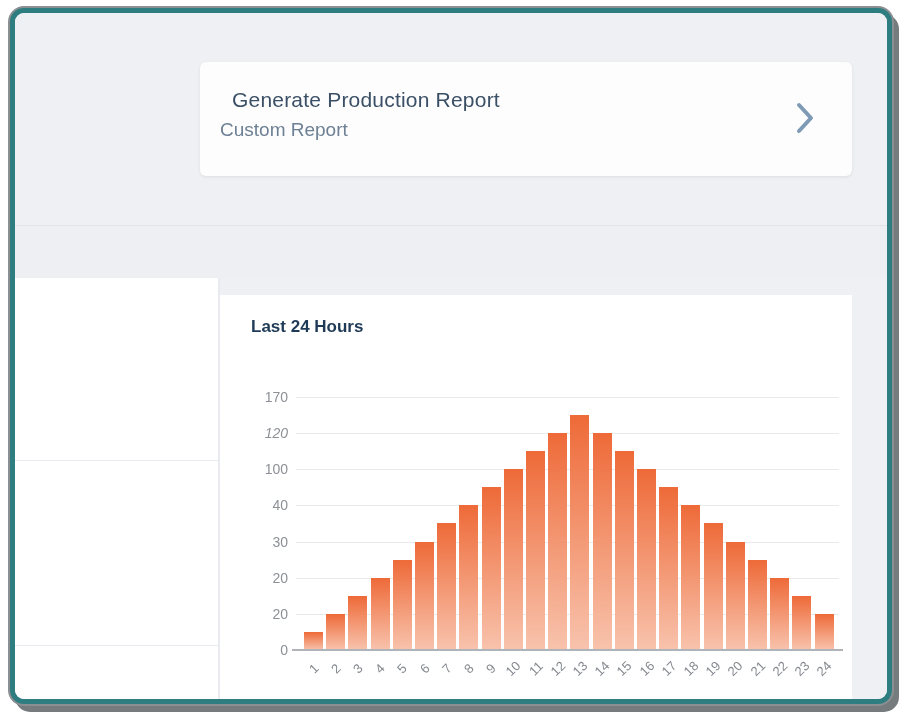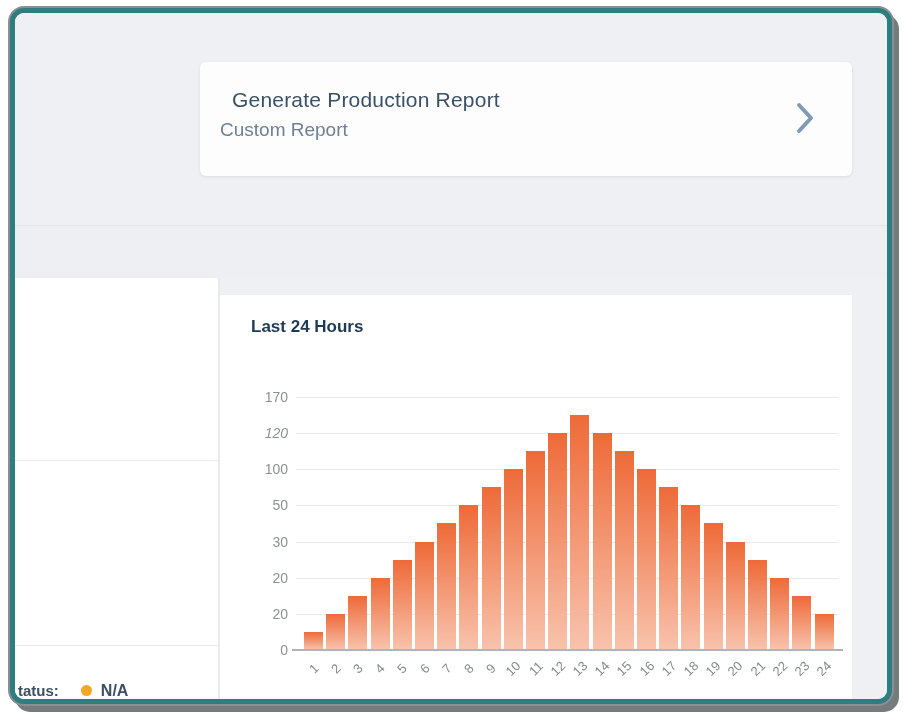--- a/index.html
+++ b/index.html
@@ -106,39 +106,36 @@
     </div>
 
     <div class="section-divider"></div>
     <div class="band2"></div>
 
     <div class="content-row">
 
       <aside class="left-panel">
         <div class="panel-divider pd-1"></div>
         <div class="panel-divider pd-2"></div>
-        <div class="status-row">
-          <span class="status-label">tatus:</span><span class="status-dot" style="background: rgb(245, 166, 35);"></span><span class="status-value">N/A</span>
-        </div>
       </aside>
       <div class="v-divider"></div>
 
       <main class="chart-card">
         <div class="chart-title">Last 24 Hours</div>
         <div class="plot" id="plot">
             <div class="gridline" style="top: 253px;"></div>
             <span class="y-label" style="top: 245px;">0</span>
             <div class="gridline" style="top: 216.857px;"></div>
             <span class="y-label" style="top: 208.857px;">20</span>
             <div class="gridline" style="top: 180.714px;"></div>
             <span class="y-label" style="top: 172.714px;">20</span>
             <div class="gridline" style="top: 144.571px;"></div>
             <span class="y-label" style="top: 136.571px;">30</span>
             <div class="gridline" style="top: 108.429px;"></div>
-            <span class="y-label" style="top: 100.429px;">50</span>
+            <span class="y-label" style="top: 100.429px;">40</span>
             <div class="gridline" style="top: 72.2857px;"></div>
             <span class="y-label" style="top: 64.2857px;">100</span>
             <div class="gridline" style="top: 36.1429px;"></div>
             <span class="y-label" style="top: 28.1429px; font-style: italic;">120</span>
             <div class="gridline" style="top: 0px;"></div>
             <span class="y-label" style="top: -8px;">170</span>
             <div class="bar" style="left: 8px; height: 18px; background: linear-gradient(rgb(238, 106, 56), rgb(248, 195, 173));"></div>
             <span class="x-label" style="left: 17.5px;">1</span>
             <div class="bar" style="left: 30.2px; height: 36px; background: linear-gradient(rgb(238, 106, 56), rgb(248, 195, 173));"></div>
             <span class="x-label" style="left: 39.7px;">2</span>

